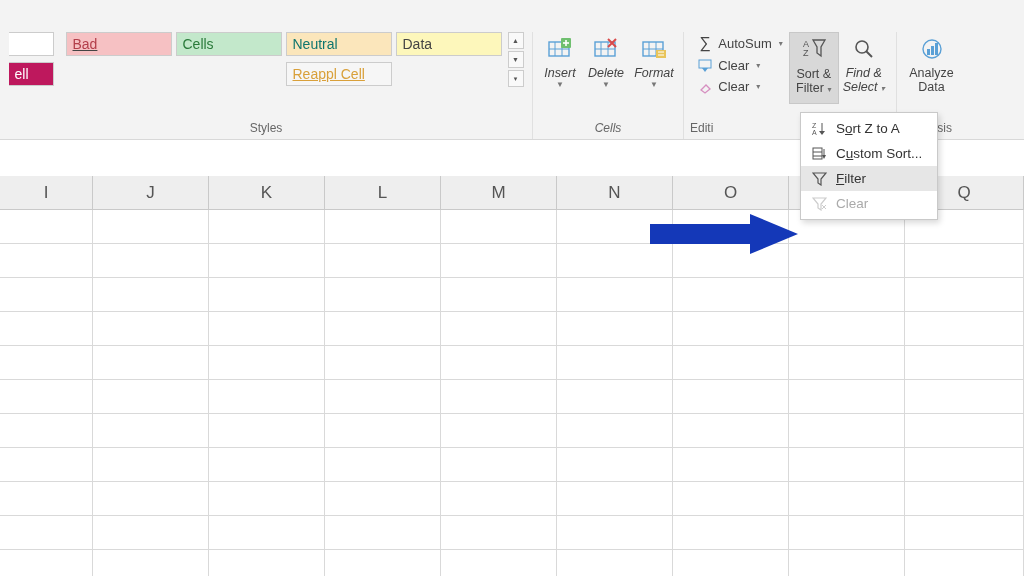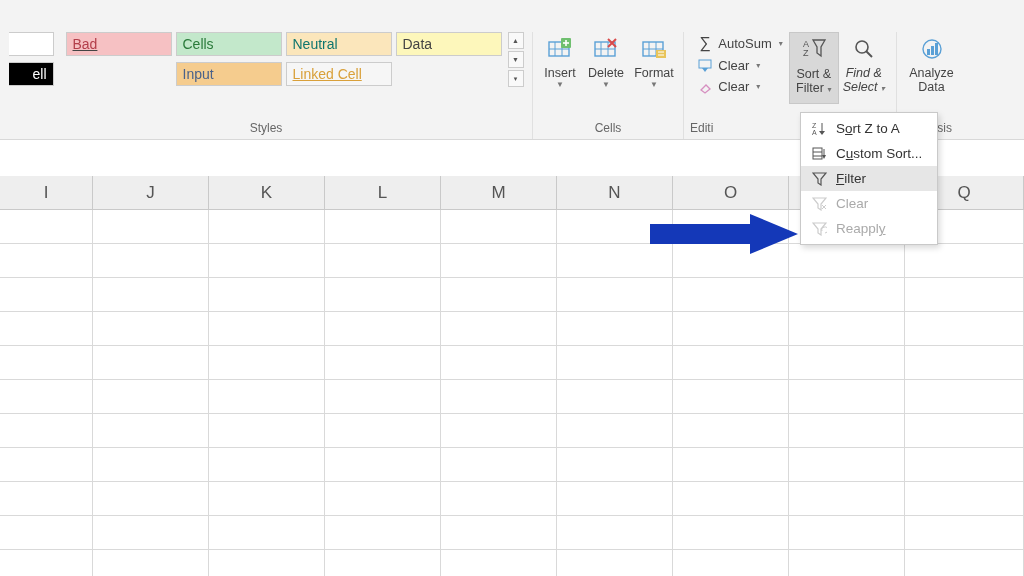--- a/index.html
+++ b/index.html
@@ -201,65 +201,62 @@
 </head>
 <body>
 
 <div class="ribbon">
 
   <div class="ribbon-group sep" style="flex:0 0 533px;">
     <div style="display:flex; align-items:flex-start;">
 
       <div class="styles-col" style="margin-left:0;">
         <div class="style-swatch" style="width:45px; background:#ffffff; border-left:none;"></div>
-        <div class="style-swatch" style="width:45px; background:#000000; color:#fff; border-left:none; justify-content:flex-end;">
+        <div class="style-swatch" style="width:45px; background:#be185d; color:#fff; border-left:none; ">
           <span style="font-size:14px;">ell</span>
         </div>
       </div>
 
       <div class="styles-col" style="margin-left:8px;text-decoration:underline;">
         <div class="style-swatch" style="background:#f6c1c3; color:#b33e4a;">
           <span>Bad</span>
         </div>
       </div>
 
       <div class="styles-col">
         <div class="style-swatch" style="background:#c3e8cb; color:#2a7a3a;">
           <span>Cells</span>
         </div>
-        <div class="style-swatch" style="background:#f5cc8e; color:#4a628a;">
-          <span>Input</span>
-        </div>
       </div>
 
       <div class="styles-col">
         <div class="style-swatch" style="background:#fbe6bb; color:#0f766e;">
           <span>Neutral</span>
         </div>
         <div class="style-swatch" style="background:#f6f6f6; color:#d9a03a; text-decoration:underline;">
-          <span>Linked Cell</span>
+          <span>Reappl Cell</span>
         </div>
       </div>
 
       <div class="styles-col">
         <div class="style-swatch" style="background:#fdf7bb; color:#444;">
           <span>Data</span>
         </div>
       </div>
 
       <div class="gallery-scroll">
         <div class="scroll-btn">▲</div>
         <div class="scroll-btn">▼</div>
         <div class="scroll-btn">▾</div>
       </div>
     </div>
     <div class="group-label">Styles</div>
   </div>
 
-  <div class="ribbon-group sep" style="flex:0 0 150px;">
+  <div class="ribbon-group sep" style="flex:0 0 150px;font-style:italic;">
     <div style="display:flex;">
       <div class="big-btn" style="width:46px;">
         <div class="icon-slot">
           <svg width="26" height="22">
               <rect x="2" y="4" width="20" height="14" fill="none" stroke="#5aa0d6" stroke-width="1.4"></rect>
               <line x1="2" y1="11" x2="22" y2="11" stroke="#5aa0d6"></line>
               <line x1="8" y1="4" x2="8" y2="18" stroke="#5aa0d6"></line>
               <line x1="15" y1="4" x2="15" y2="18" stroke="#5aa0d6"></line>
               <rect x="14" y="0" width="10" height="10" fill="#6fbf6f" rx="1"></rect>
               <line x1="19" y1="2" x2="19" y2="8" stroke="#fff" stroke-width="1.6"></line>
@@ -408,29 +405,20 @@
   <div class="menu-item disabled">
     <span class="mi-icon">
       <svg width="15" height="15">
           <polygon points="1,2 14,2 9,8 9,14 6,12 6,8" fill="none" stroke="#ccc" stroke-width="1.2"></polygon>
           <line x1="10" y1="9" x2="14" y2="13" stroke="#ccc"></line>
           <line x1="14" y1="9" x2="10" y2="13" stroke="#ccc"></line>
         </svg>
     </span>
     <span>Clear</span>
   </div>
-  <div class="menu-item disabled">
-    <span class="mi-icon">
-      <svg width="15" height="15">
-          <polygon points="1,2 14,2 9,8 9,14 6,12 6,8" fill="none" stroke="#ccc" stroke-width="1.2"></polygon>
-          <path d="M10 10 A3 3 0 1 1 13 12" fill="none" stroke="#ccc"></path>
-        </svg>
-    </span>
-    <span>Reappl<span class="u">y</span></span>
-  </div>
 </div>
 
 <div class="col-headers">
   <div class="col-head" style="width:93px;">I</div>
   <div class="col-head" style="width:116px;">J</div>
   <div class="col-head" style="width:116px;">K</div>
   <div class="col-head" style="width:116px;">L</div>
   <div class="col-head" style="width:116px;">M</div>
   <div class="col-head" style="width:116px;">N</div>
   <div class="col-head" style="width:116px;">O</div>

